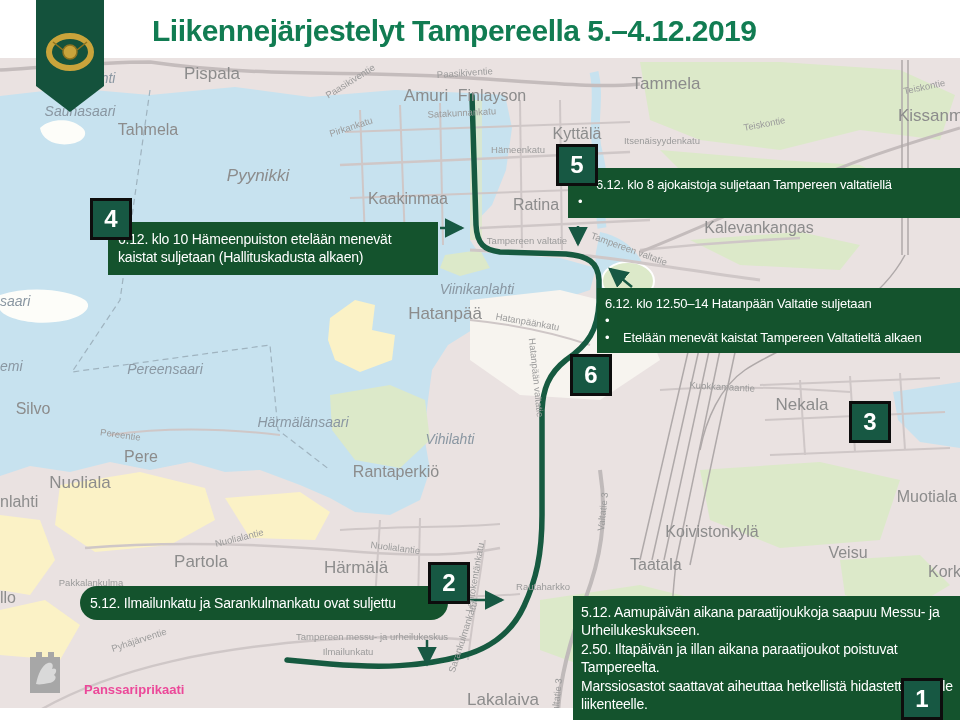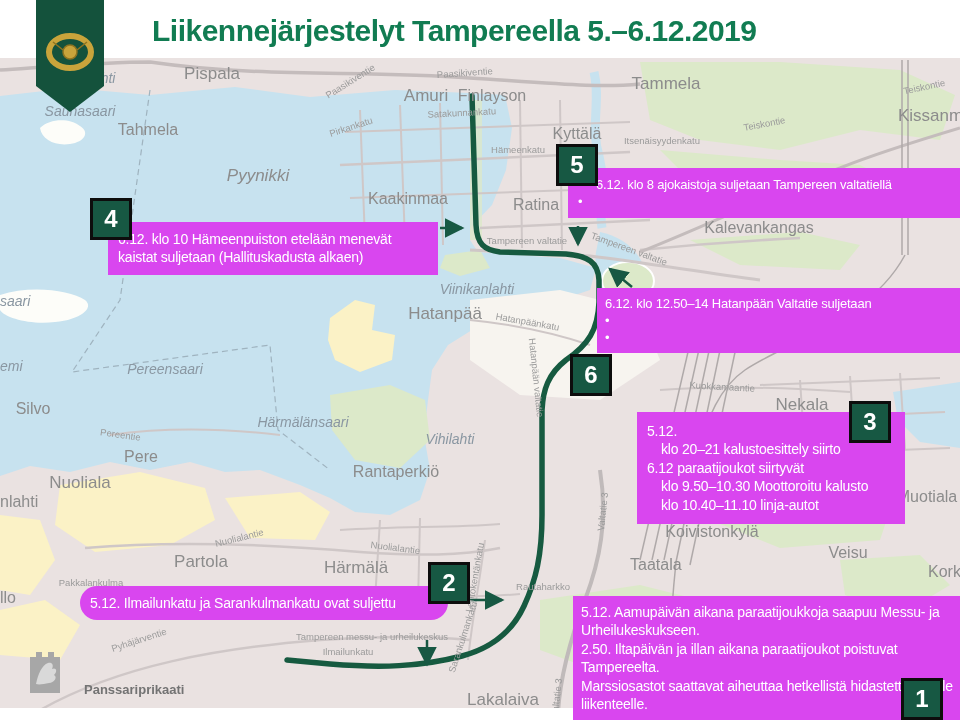--- a/index.html
+++ b/index.html
@@ -8,21 +8,21 @@
   
   #title{position:absolute;left:152px;top:14px;width:790px;z-index:4;
          font-size:30px;font-weight:bold;letter-spacing:-0.5px;color:#117C52;}
   
   #map{position:absolute;left:0;top:0;width:960px;height:720px;z-index:1;}
   .dlabel{font-size:16px;fill:#8C8C8C;}
   .dlabel.big{font-size:17px;}
   .wlabel{font-size:14px;fill:#8A97A2;font-style:italic;}
   .rlabel{font-size:9.5px;fill:#9B9B9B;}
   
-  .co{position:absolute;background:#d946ef;color:#ffffff;z-index:2;
+  .co{position:absolute;background:#14532d;color:#ffffff;z-index:2;
       font-size:14px;line-height:1.32;letter-spacing:-0.2px;padding:8px 10px;box-sizing:border-box;}
   .co .row{display:flex;}
   .co .blt{width:18px;flex:0 0 18px;}
   .co .item{white-space:nowrap;overflow:hidden;}
   .co .ind{padding-left:14px;}
   #co4{left:108px;top:222px;width:330px;}
   #co5{left:568px;top:168px;width:392px;font-size:13px;}
   #co6{left:597px;top:288px;width:363px;font-size:13px;padding:7px 4px 7px 8px;}
   #co3{left:637px;top:412px;width:268px;padding:10px;}
   #co2{left:80px;top:586px;width:368px;border-radius:24px;}
@@ -30,21 +30,21 @@
   
   .badge{position:absolute;width:36px;height:36px;background:#175843;border:3px solid #0d0d0d;
          color:#ffffff;font-size:24px;font-weight:bold;display:flex;align-items:center;
          justify-content:center;z-index:3;}
   #b4{left:90px;top:198px;}  #b5{left:556px;top:144px;}
   #b6{left:570px;top:354px;} #b3{left:849px;top:401px;}
   #b2{left:428px;top:562px;} #b1{left:901px;top:678px;}
   
   #pennant{position:absolute;left:33px;top:0;z-index:4;}
   #lion{position:absolute;left:28px;top:652px;z-index:4;}
-  #brand{position:absolute;left:84px;top:682px;z-index:4;font-size:13px;font-weight:bold;color:#737373;}
+  #brand{position:absolute;left:84px;top:682px;z-index:4;font-size:13px;font-weight:bold;color:#ec4899;}
 </style>
 </head>
 <body>
 <div id="slide">
 
 <svg id="map" viewBox="0 0 960 720">
 
   <rect x="0" y="58" width="960" height="652" fill="#EAE2E1"></rect>
 
   <path fill="#C7E2EF" d="M0,96 L70,88 L150,95 L235,87 L310,97 L395,90 L470,93 L505,95 L512,128 L506,170 L492,205 L470,228 L470,240 L478,252 L560,258 L596,268 L590,290 L560,300 L520,310 L480,325 L448,345 L432,370 L428,400 L424,435 L430,470 L420,500 L390,515 L355,512 L330,498 L300,485 L260,470 L225,472 L190,462 L150,470 L110,462 L70,472 L30,466 L0,476 Z"></path>
@@ -209,21 +209,21 @@
     <text class="rlabel" x="466" y="638" transform="rotate(-72 466 638)">Sarankulmankatu</text>
     <text class="rlabel" x="348" y="655">Ilmailunkatu</text>
     <text class="rlabel" x="606" y="512" transform="rotate(-84 606 512)">Valtatie 3</text>
     <text class="rlabel" x="560" y="698" transform="rotate(-84 560 698)">Valtatie 3</text>
     <text class="rlabel" x="372" y="640">Tampereen messu- ja urheilukeskus</text>
   </g>
 
   <rect x="0" y="708" width="960" height="12" fill="#ffffff"></rect>
 </svg>
 
-<div id="title">Liikennejärjestelyt Tampereella 5.–6.12.2019</div>
+<div id="title">Liikennejärjestelyt Tampereella 5.–4.12.2019</div>
 
 <div id="pennant">
   <svg width="74" height="115" viewBox="0 0 74 115">
     <polygon points="3,0 71,0 71,86 37,112 3,86" fill="#14523C"></polygon>
     <g>
       <ellipse cx="37" cy="52" rx="21" ry="16" fill="none" stroke="#C9A43B" stroke-width="6"></ellipse>
       <circle cx="37" cy="52" r="7" fill="#C9A43B" stroke="#8F7420" stroke-width="1.5"></circle>
       <path d="M20,42 L30,50 M54,42 L44,50" stroke="#8F7420" stroke-width="1.5" fill="none"></path>
     </g>
   </svg>
@@ -243,30 +243,24 @@
   </div>
 </div>
 
 <div id="co6" class="co">
   <div class="item">6.12. klo 12.50–14 Hatanpään Valtatie suljetaan</div>
   <div class="row">
     <span class="blt">•</span>
   </div>
   <div class="row">
     <span class="blt">•</span>
-  </div>
-</div>
-
-<div id="co3" class="co">
-  <div>5.12.</div>
-  <div class="ind">klo 20–21 kalustoesittely siirto</div>
-  <div>6.12 paraatijoukot siirtyvät</div>
-  <div class="ind">klo 9.50–10.30 Moottoroitu kalusto</div>
-  <div class="ind">klo 10.40–11.10 linja-autot</div>
-</div>
+    <span class="item">Etelään menevät kaistat Tampereen Valtatieltä alkaen</span>
+  </div>
+</div>
+
 
 <div id="co2" class="co">
   <div>5.12. Ilmailunkatu ja Sarankulmankatu ovat suljettu</div>
 </div>
 
 <div id="co1" class="co">
   <div>5.12. Aamupäivän aikana paraatijoukkoja saapuu Messu- ja Urheilukeskukseen.</div>
   <div>2.50. Iltapäivän ja illan aikana paraatijoukot poistuvat Tampereelta.</div>
   <div>Marssiosastot saattavat aiheuttaa hetkellistä hidastetta muulle liikenteelle.</div>
 </div>

